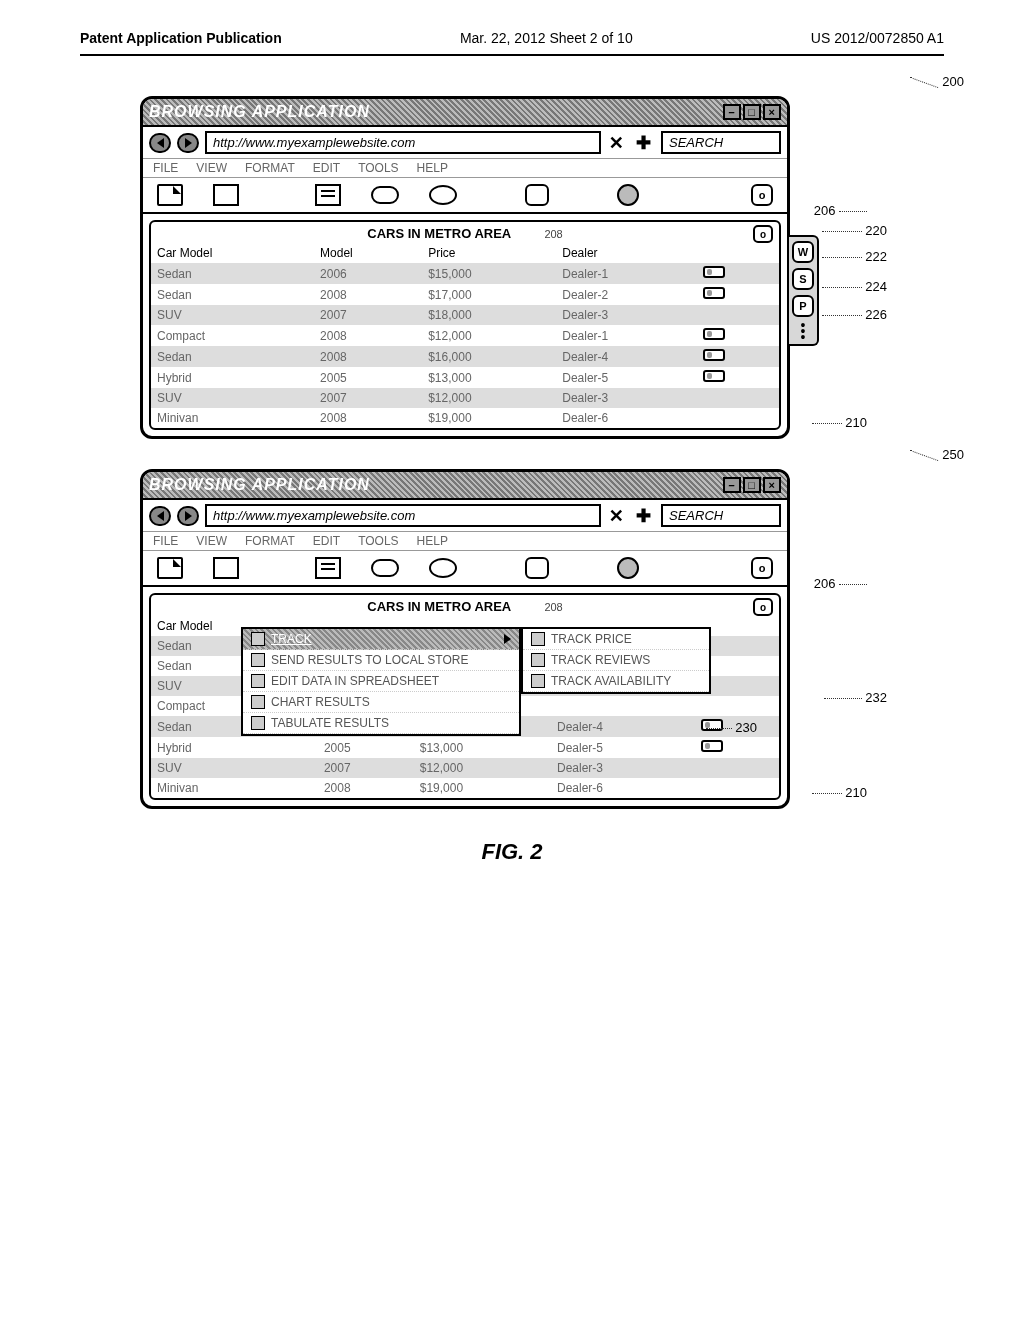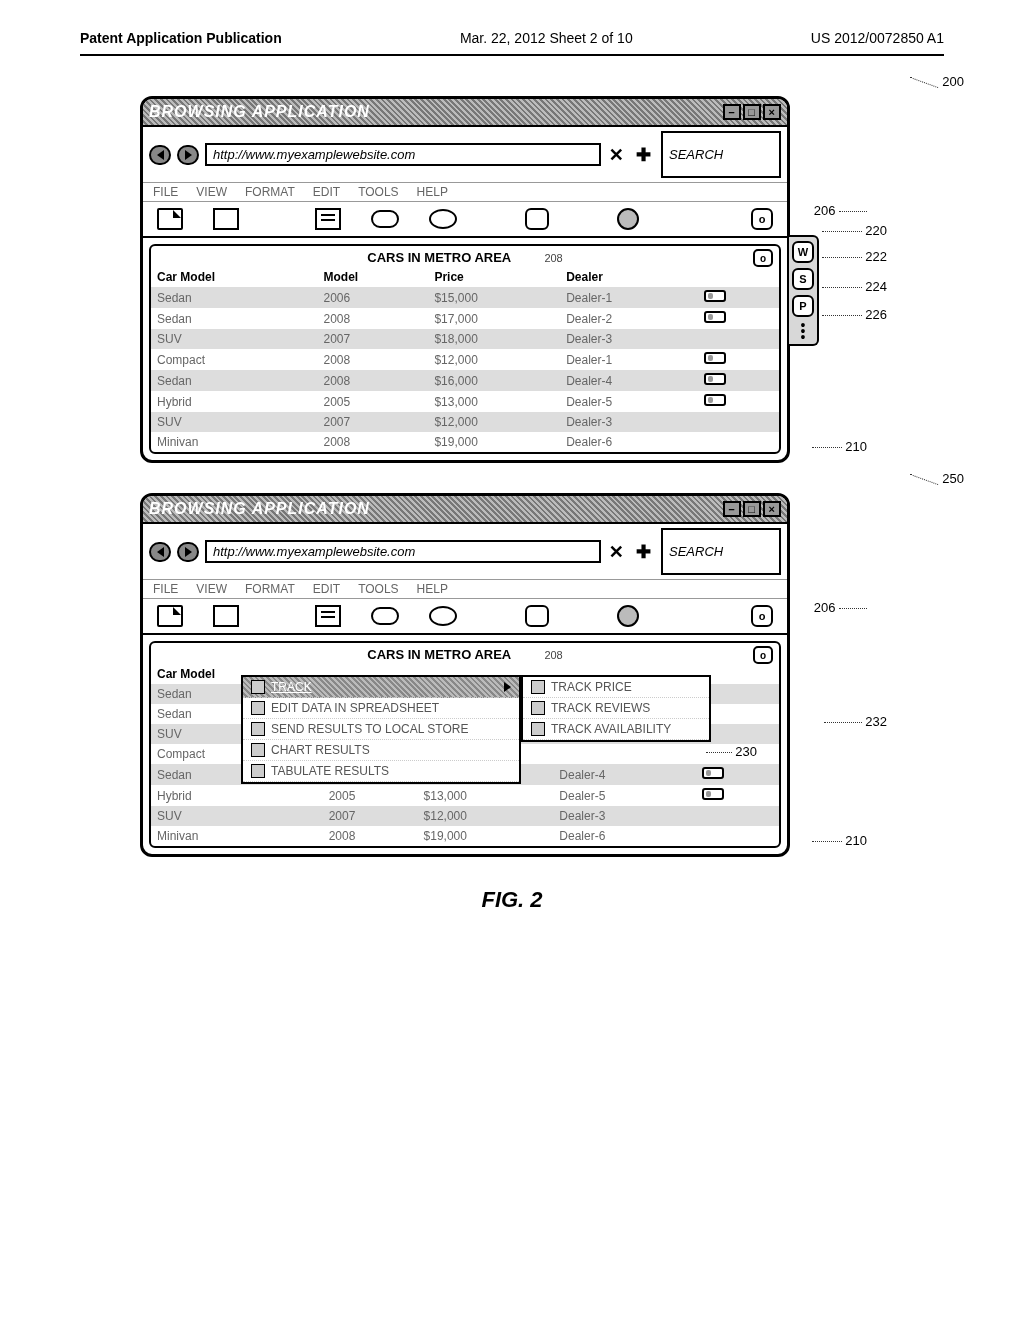--- a/index.html
+++ b/index.html
@@ -75,21 +75,21 @@
     padding: 2px 6px;
     font-style: italic;
     font-size: 13px;
     background: #fff;
   }
   .xbtn { font-size: 18px; font-weight: bold; padding: 0 2px; }
   .plusbtn { font-size: 18px; font-weight: bold; padding: 0 4px; }
   .searchbox {
     width: 120px;
     border: 2px solid #000;
-    padding: 14px 6px;
+    padding: 2px 6px;
     font-style: italic;
     font-size: 13px;
     background: #fff;
   }
   .menubar {
     display: flex;
     gap: 18px;
     padding: 2px 10px;
     font-size: 12px;
     color: #666;
@@ -141,21 +141,21 @@
     font-size:10px;font-weight:bold;
     background:#fff;
   }
   table.cars {
     width: 100%;
     border-collapse: collapse;
     font-size: 12px;
   }
   table.cars th {
     text-align: left;
-    font-weight: bold;
+    font-weight: normal;
     padding: 3px 6px;
   }
   table.cars td {
     padding: 3px 6px;
     color: #666;
   }
   table.cars tr.shade { background: #ddd; }
   .scroll-icon {
     display:inline-block;width:22px;height:12px;border:2px solid #000;border-radius:3px;position:relative;background:#fff;
   }
@@ -489,25 +489,25 @@
           </table>
 
       <div class="menu-popup" style="left:90px;top:32px;width:280px;">
         <div class="mitem highlight">
               <span class="micon"></span>
               <span>TRACK</span>
               <span class="chev"></span>
             </div>
         <div class="mitem">
               <span class="micon"></span>
+              <span>SEND RESULTS TO LOCAL STORE</span>
+            </div>
+        <div class="mitem">
+              <span class="micon"></span>
               <span>EDIT DATA IN SPREADSHEET</span>
-            </div>
-        <div class="mitem">
-              <span class="micon"></span>
-              <span>SEND RESULTS TO LOCAL STORE</span>
             </div>
         <div class="mitem">
               <span class="micon"></span>
               <span>CHART RESULTS</span>
             </div>
         <div class="mitem">
               <span class="micon"></span>
               <span>TABULATE RESULTS</span>
             </div>
       </div>

